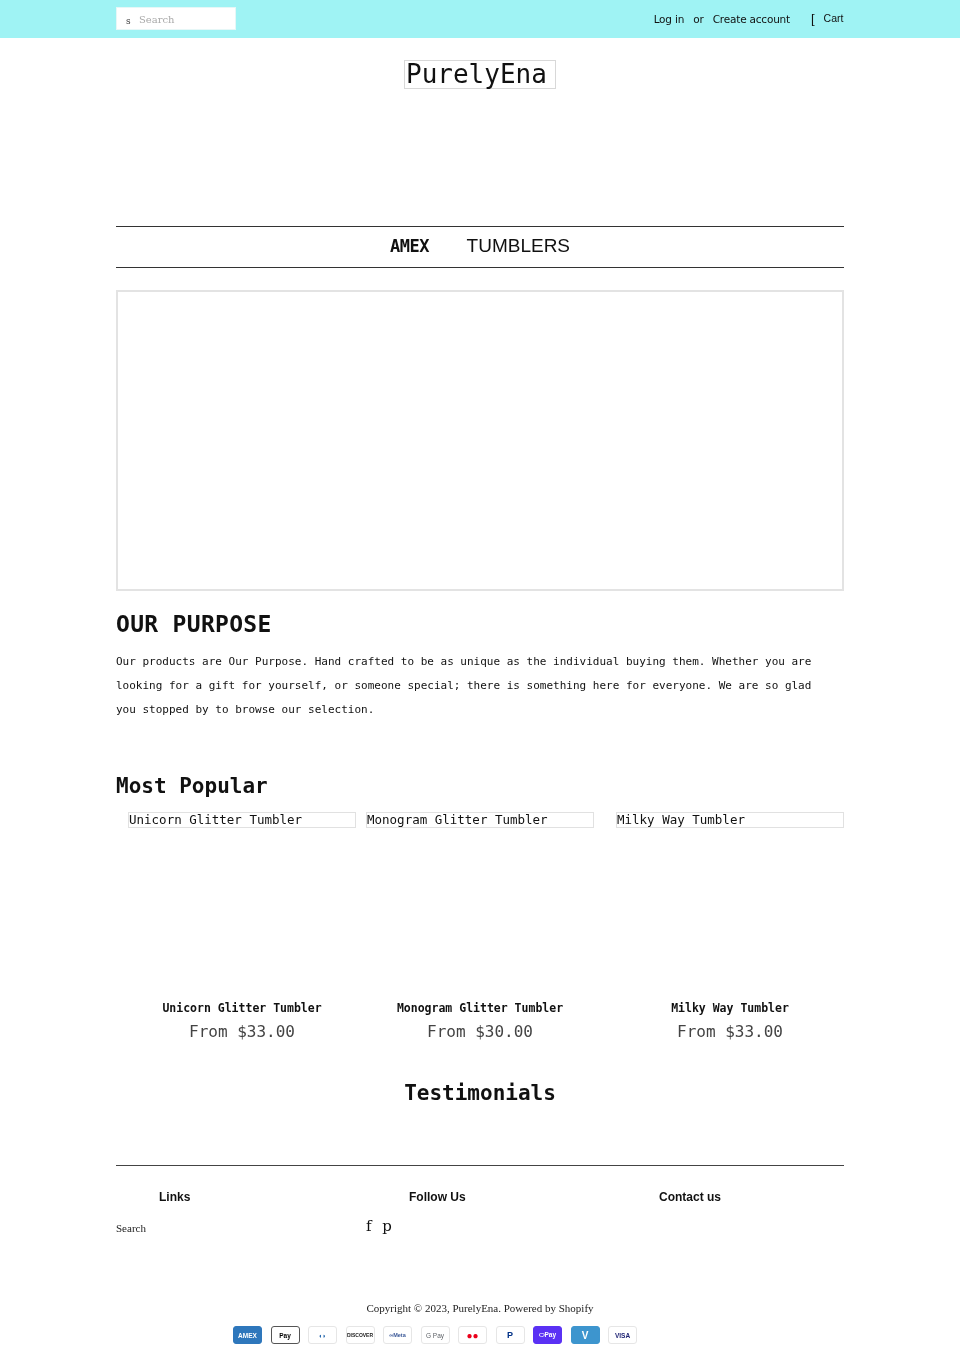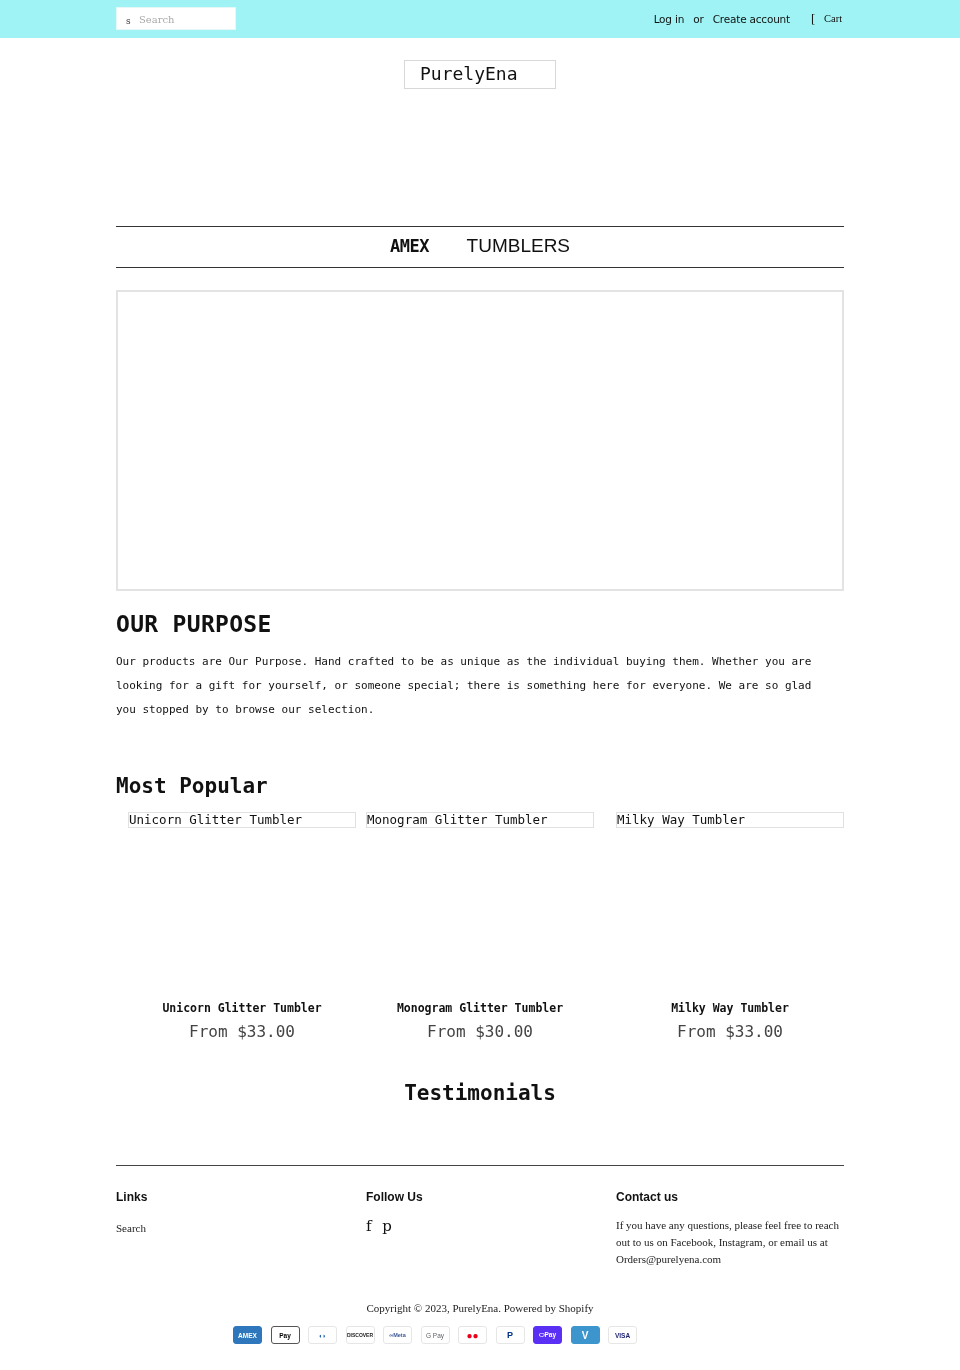--- a/index.html
+++ b/index.html
@@ -7,25 +7,25 @@
   body { font-family: "DejaVu Sans Mono", monospace; color: #111; position: relative; height: 1370px; overflow: hidden; }
 
   .topbar { position: absolute; left: 0; top: 0; width: 960px; height: 38px; background: #9ff3f4; }
   .search-box { position: absolute; left: 116px; top: 7px; width: 120px; height: 23px; background: #fff; border: 1px solid #e6f7f7; }
   .search-icon { position: absolute; left: 9px; top: 8px; font-family: "DejaVu Serif", serif; font-size: 9px; color: #444; }
   .search-input { position: absolute; left: 22px; top: 3px; width: 94px; height: 16px; border: none; outline: none; background: transparent; font-family: "DejaVu Serif", serif; font-size: 10px; color: #aaa; }
   .search-input::placeholder { color: #aaa; }
   .account-links { position: absolute; right: 170px; top: 13px; font-family: "DejaVu Sans", sans-serif; font-size: 10.5px; color: #111; letter-spacing: -0.2px; }
   .account-links a { color: #111; text-decoration: none; }
   .account-links .sep { margin: 0 6px; }
-  .cart { position: absolute; left: 811px; top: 11px; font-family: Liberation Serif, serif; font-size: 10.5px; color: #111; text-align: right; }
+  .cart { position: absolute; left: 811px; top: 11px; font-family: Liberation Sans, sans-serif; font-size: 10.5px; color: #111; text-align: right; }
   .cart .cart-icon { font-size: 13px; margin-right: 6px; }
   .cart .cart-label { position: relative; top: -1px; }
 
-  .logo { position: absolute; left: 404px; top: 60px; width: 152px; height: 29px; border: 1px solid #d8d8d8; font-size: 18px; line-height: 26px; padding-left: 15px; color: #111; text-decoration: none; }
+  .logo { position: absolute; left: 404px; top: 60px; width: 152px; height: 29px; border: 1px solid #d8d8d8; font-size: 26px; line-height: 26px; padding-left: 1px; color: #111; text-decoration: none; }
 
   .nav-rule { position: absolute; left: 116px; width: 728px; height: 1px; background: #333; }
   .nav { position: absolute; left: 116px; top: 227px; width: 728px; height: 40px; text-align: center; }
   .nav a { display: inline-block; line-height: 38px; font-size: 18px; color: #111; text-decoration: none; margin: 0 14px; }
   .nav a.active { font-family: "DejaVu Sans Mono", monospace; font-weight: bold; font-size: 17px; letter-spacing: -0.5px; }
   .nav a.plain { font-family: "Liberation Sans", sans-serif; font-size: 19px; }
 
   .slideshow { position: absolute; left: 116px; top: 290px; width: 728px; height: 301px; border: 2px solid #e3e3e3; }
 
   .purpose-title { position: absolute; left: 116px; top: 611px; font-size: 23px; letter-spacing: 0.3px; }
@@ -34,21 +34,21 @@
   .popular-title { position: absolute; left: 116px; top: 774px; font-size: 21px; }
   .product-card { position: absolute; top: 812px; width: 228px; height: 230px; }
   .product-img { position: absolute; left: 0; top: 0; width: 228px; height: 16px; border: 1px solid #e1e1e1; font-size: 12.5px; line-height: 14px; padding-left: 0px; white-space: nowrap; overflow: hidden; }
   .product-title { position: absolute; left: 0; top: 189px; width: 228px; text-align: center; font-size: 11.5px; font-weight: bold; }
   .product-price { position: absolute; left: 0; top: 210px; width: 228px; text-align: center; font-size: 16px; color: #444; }
 
   .testimonials-title { position: absolute; left: 0; top: 1081px; width: 960px; text-align: center; font-size: 21px; }
 
   .footer-rule { position: absolute; left: 116px; top: 1165px; width: 728px; height: 1px; background: #444; }
   .footer-col { position: absolute; top: 1190px; width: 230px; }
-  .footer-col h4 { font-family: "Liberation Sans", sans-serif; font-size: 12px; font-weight: bold; margin-bottom: 13px; }
+  .footer-col h4 { font-family: "Liberation Sans", sans-serif; font-size: 12px; font-weight: bold; margin-bottom: 13px; margin-left: 43px; }
   .footer-col a, .footer-col p { font-family: "Liberation Serif", serif; font-size: 11px; color: #222; text-decoration: none; line-height: 17px; }
   .social { font-family: "DejaVu Serif", serif; font-size: 15px; }
   .social span { margin-right: 6px; }
 
   .copyright { position: absolute; left: 0; top: 1302px; width: 960px; text-align: center; font-family: "Liberation Serif", serif; font-size: 11px; color: #222; }
   .payments { position: absolute; left: 233px; top: 1326px; display: flex; gap: 8.5px; }
   .pay { width: 29px; height: 18px; border-radius: 3px; border: 1px solid #e6e6e6; font-family: "Liberation Sans", sans-serif; font-size: 6.5px; font-weight: bold; display: flex; align-items: center; justify-content: center; background: #fff; color: #333; }
 </style>
 </head>
 <body>
@@ -111,21 +111,20 @@
 </div>
 <div class="footer-col" style="left:366px">
   <h4>Follow Us</h4>
   <div class="social">
     <span>f</span>
     <span>p</span>
   </div>
 </div>
 <div class="footer-col" style="left:616px">
   <h4>Contact us</h4>
-  <p>If you have any questions, please feel free to reach out to us on Facebook, Instagram, or email us at Orders@purelyena.com</p>
 </div>
 
 <div class="copyright">Copyright © 2023, PurelyEna. Powered by Shopify</div>
 
 <div class="payments">
   <div class="pay" style="background:#2e77bc;color:#fff;border-color:#2e77bc">AMEX</div>
   <div class="pay" style="border-color:#555;color:#000"> Pay</div>
   <div class="pay" style="color:#1a5fa8">◖◗</div>
   <div class="pay" style="font-size:5px;color:#222">DISCOVER</div>
   <div class="pay" style="font-size:5.5px;color:#3b5998">∞Meta</div>

